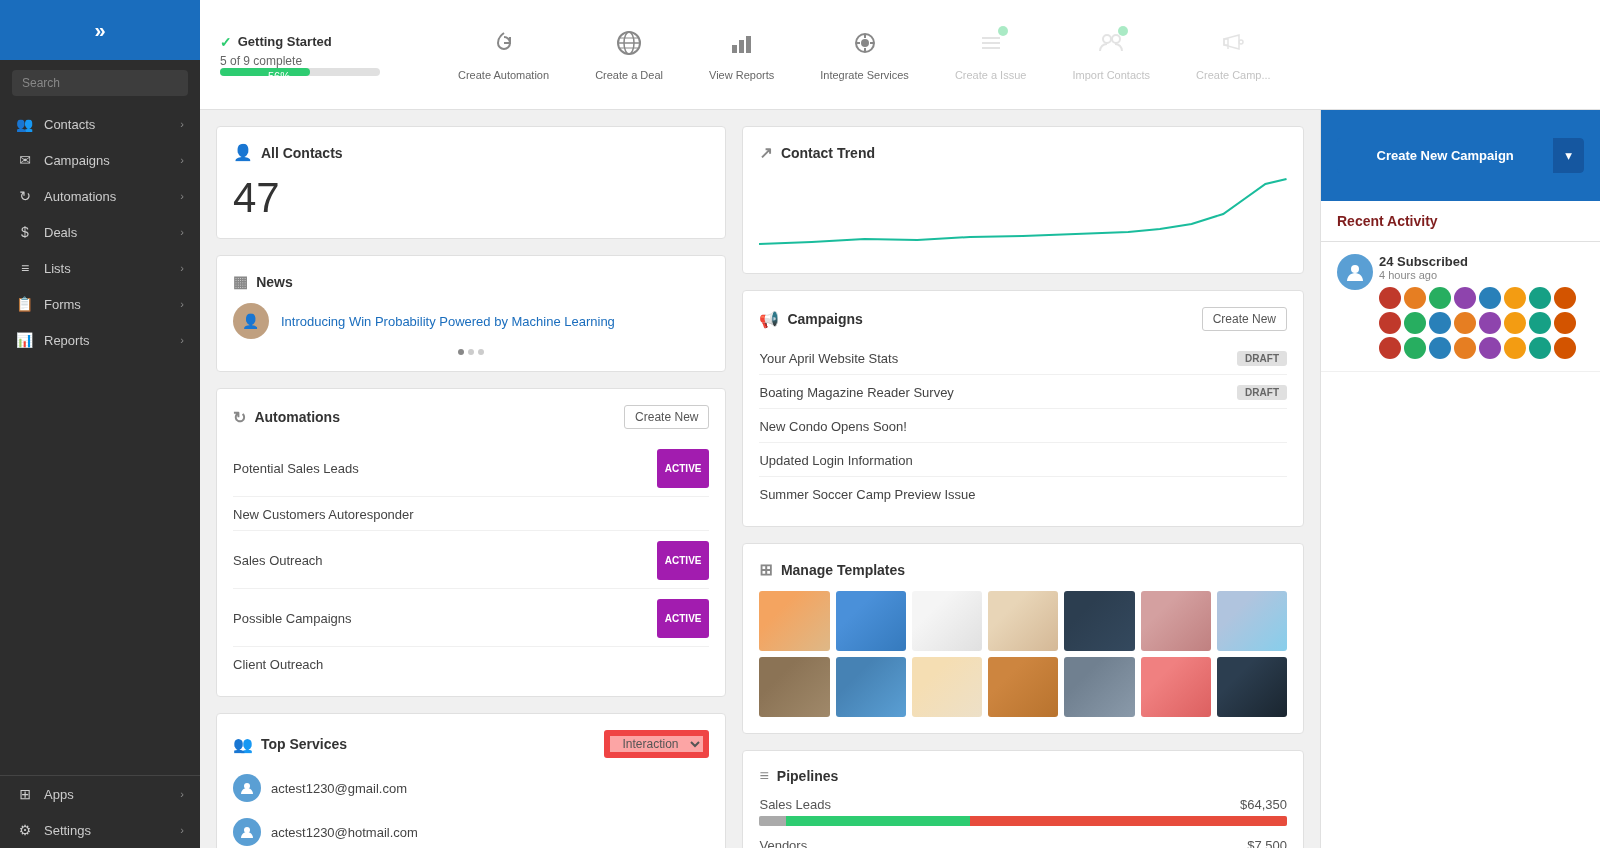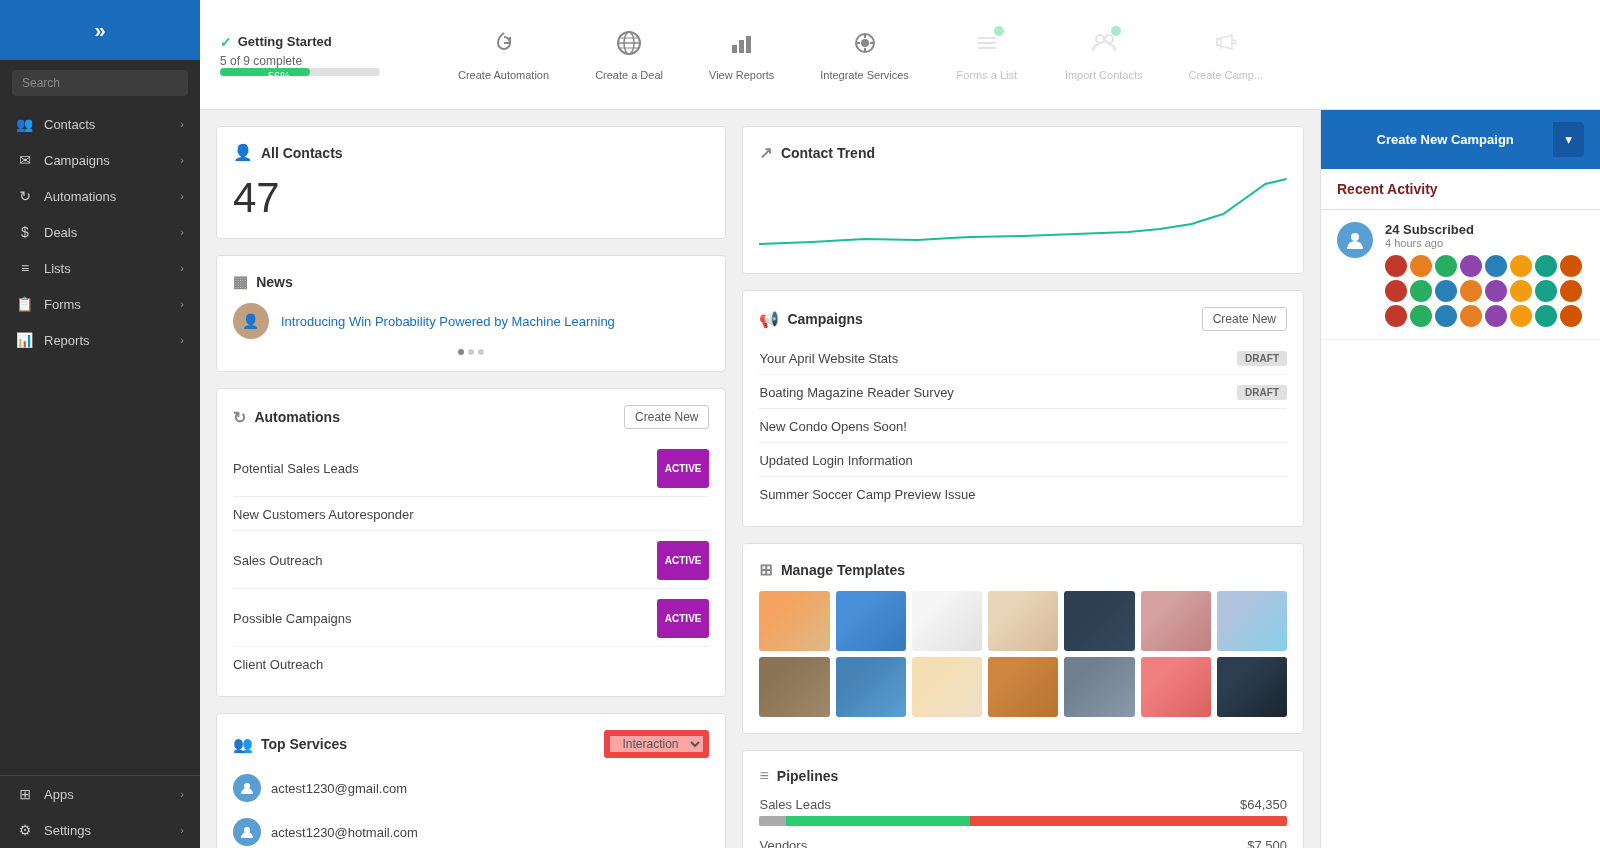--- a/index.html
+++ b/index.html
@@ -109,26 +109,26 @@
     .pipeline-header { display: flex; justify-content: space-between; margin-bottom: 4px; }
     .pipeline-name { font-size: 13px; color: #555; }
     .pipeline-value { font-size: 13px; color: #555; font-weight: 500; }
     .pipeline-bar { height: 10px; background: #e0e0e0; border-radius: 2px; overflow: hidden; display: flex; }
     .pipeline-fill-gray { background: #aaa; height: 100%; }
     .pipeline-fill-green { background: #2ecc71; height: 100%; }
     .pipeline-fill-red { background: #e74c3c; height: 100%; }
 
     
     #right-panel { width: 280px; background: white; border-left: 1px solid #e0e0e0; display: flex; flex-direction: column; }
-    .right-panel-top { background: #1a6dbd; padding: 12px 16px; }
+    .right-panel-top { background: #1a6dbd; padding: 28px 16px; }
     .btn-dropdown { background: #1557a0; border: none; color: white; padding: 10px 12px; border-radius: 0 4px 4px 0; cursor: pointer; }
     .btn-campaign-row { display: flex; border-radius: 4px; overflow: hidden; }
     .btn-create-campaign-main { flex: 1; background: #1a6dbd; color: white; border: none; padding: 10px 16px; font-size: 13px; font-weight: 600; cursor: pointer; text-align: center; }
     .recent-activity-header { padding: 12px 16px; font-size: 14px; font-weight: 600; color: #7f1d1d; border-bottom: 1px solid #e0e0e0; }
-    .activity-item { padding: 12px 16px; display: flex; gap: 12px; border-bottom: 1px solid #f0f0f0; }
+    .activity-item { padding: 12px 16px; display: flex; gap: 6px; border-bottom: 1px solid #f0f0f0; }
     .activity-icon { width: 36px; height: 36px; border-radius: 50%; background: #5a9fd4; flex-shrink: 0; display: flex; align-items: center; justify-content: center; color: white; font-size: 16px; }
     .activity-content { flex: 1; }
     .activity-title { font-size: 13px; font-weight: 600; color: #333; }
     .activity-time { font-size: 11px; color: #888; margin-bottom: 6px; }
     .avatars-grid { display: flex; flex-wrap: wrap; gap: 3px; }
     .mini-avatar { width: 22px; height: 22px; border-radius: 50%; }
     .mini-avatar-1 { background: #c0392b; }
     .mini-avatar-2 { background: #e67e22; }
     .mini-avatar-3 { background: #27ae60; }
     .mini-avatar-4 { background: #8e44ad; }
@@ -279,21 +279,21 @@
 
     <div class="topbar-item topbar-faded">
       <div class="topbar-icon" style="position:relative;">
         <svg width="28" height="28" viewBox="0 0 28 28" fill="none">
           <line x1="5" y1="9" x2="23" y2="9" stroke="#bbb" stroke-width="2"></line>
           <line x1="5" y1="14" x2="23" y2="14" stroke="#bbb" stroke-width="2"></line>
           <line x1="5" y1="19" x2="23" y2="19" stroke="#bbb" stroke-width="2"></line>
         </svg>
         <span style="position:absolute;top:-3px;right:-3px;background:#2ecc71;border-radius:50%;width:10px;height:10px;"></span>
       </div>
-      <span class="topbar-label">Forms a List</span>
+      <span class="topbar-label">Create a Issue</span>
     </div>
 
     <div class="topbar-item topbar-faded">
       <div class="topbar-icon" style="position:relative;">
         <svg width="28" height="28" viewBox="0 0 28 28" fill="none">
           <circle cx="10" cy="10" r="4" stroke="#bbb" stroke-width="2" fill="none"></circle>
           <path d="M3 22c0-4 3-7 7-7" stroke="#bbb" stroke-width="2" fill="none"></path>
           <circle cx="19" cy="10" r="4" stroke="#bbb" stroke-width="2" fill="none"></circle>
           <path d="M25 22c0-4-3-7-7-7" stroke="#bbb" stroke-width="2" fill="none"></path>
         </svg>

